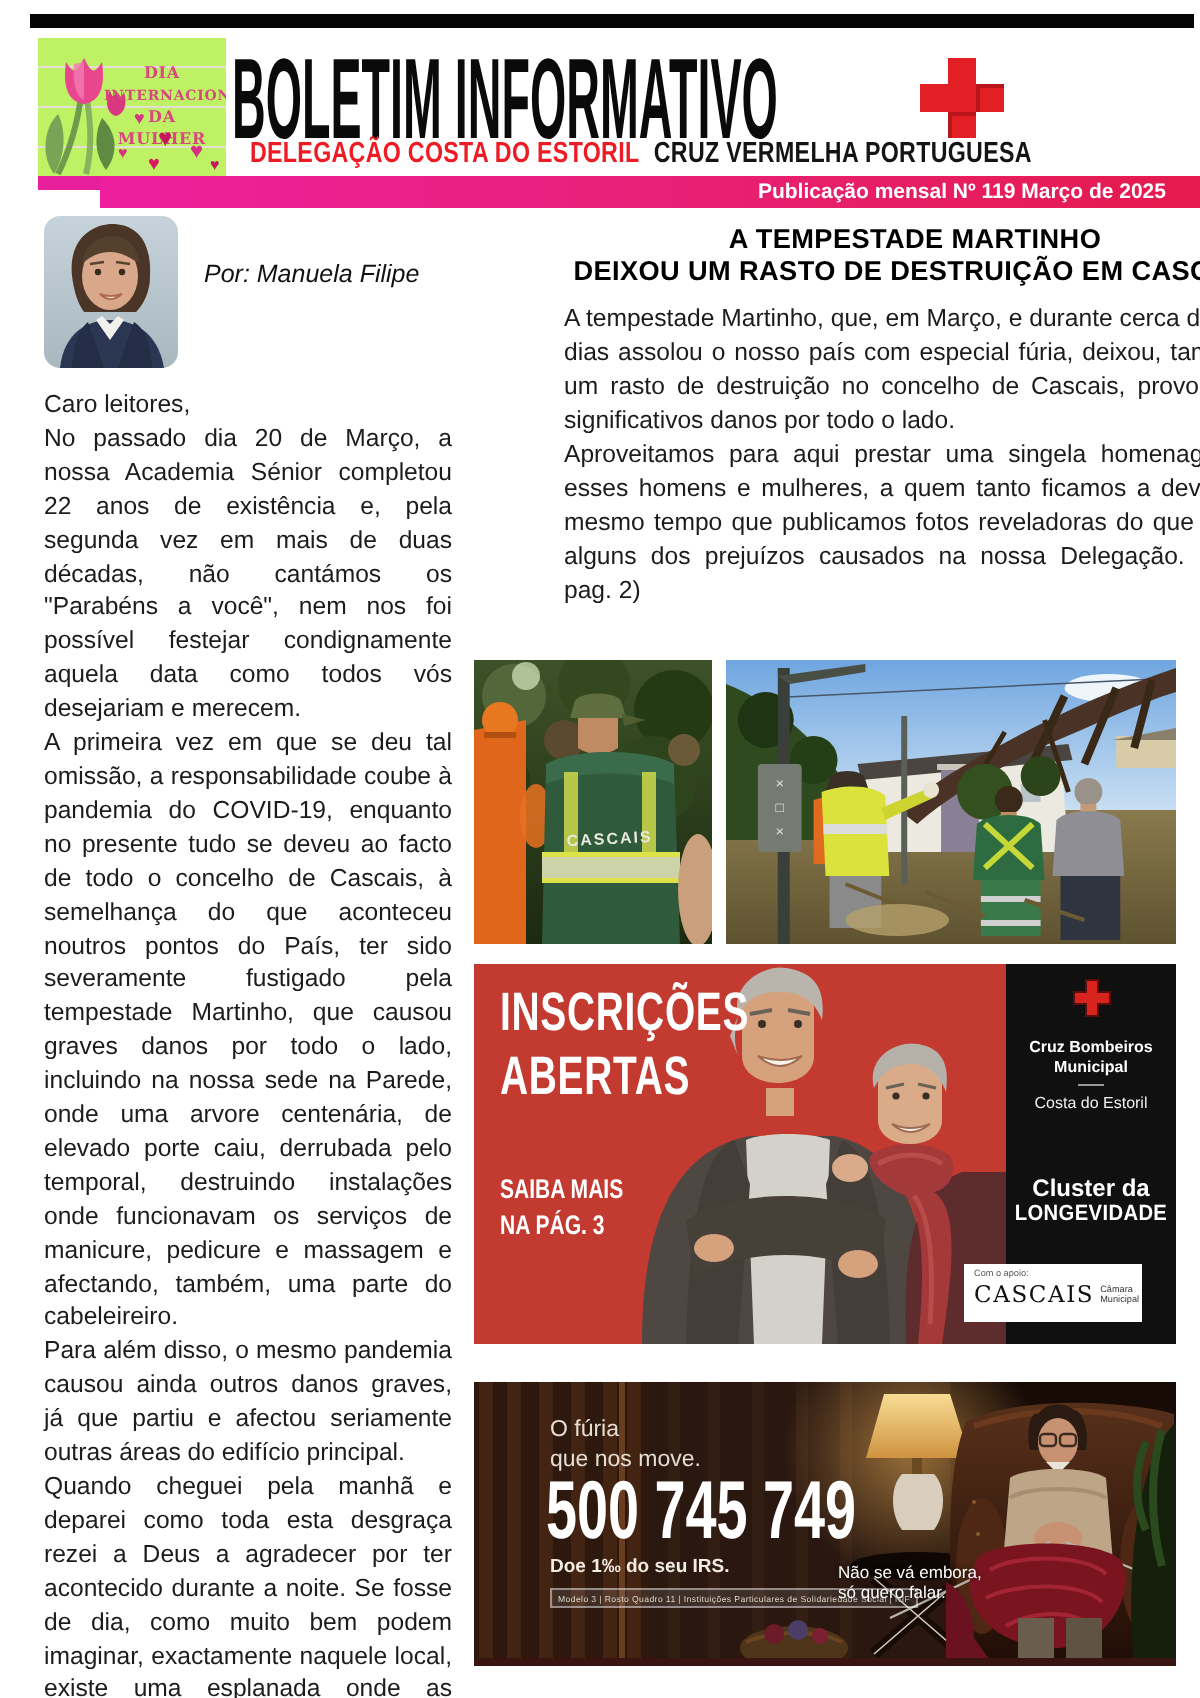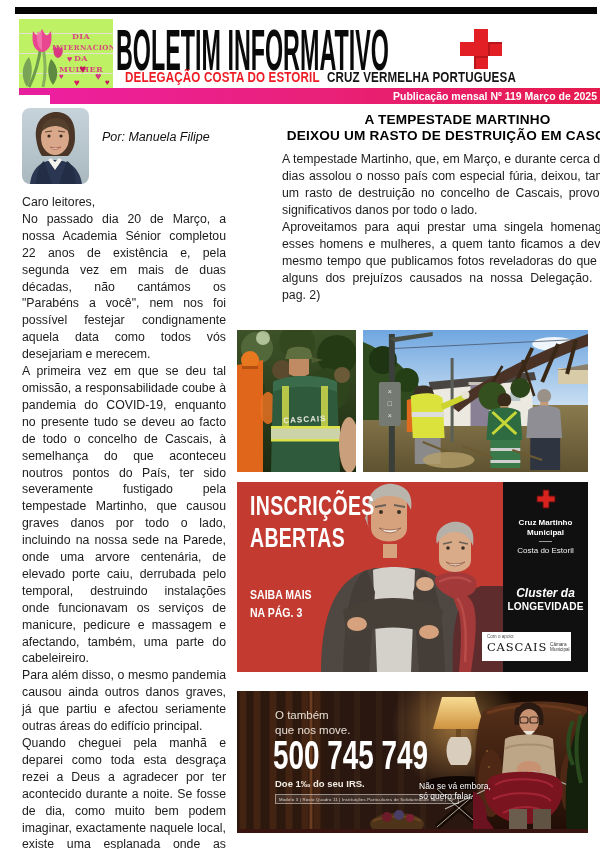--- a/index.html
+++ b/index.html
@@ -12,21 +12,21 @@
   .badge-text{position:absolute;right:3px;top:12px;width:58px;text-align:center;color:#d8487f;font-family:"DejaVu Serif",serif;font-weight:bold;line-height:11px;font-size:8px;letter-spacing:.4px;}
   .badge-heart{position:absolute;color:#d63384;line-height:1;}
   .badge-strip{position:absolute;left:19px;top:88px;width:94px;height:7px;background:#e81f9c;}
 
   .masthead-title{position:absolute;left:116px;top:21px;font-weight:bold;font-size:44px;line-height:46px;color:#0a0a0a;white-space:nowrap;transform:scale(.53,1.3);transform-origin:left top;letter-spacing:0;}
   .masthead-sub{position:absolute;left:125px;top:69px;font-size:14.5px;font-weight:bold;white-space:nowrap;transform:scaleX(.8);transform-origin:left top;letter-spacing:.2px;}
   .masthead-sub .red{color:#ed1c24;}
   .masthead-sub .blk{color:#141414;margin-left:5px;}
   .cross-lg{position:absolute;left:456px;top:27px;}
 
-  .issue-bar{position:absolute;left:50px;top:88px;width:550px;height:16px;background:linear-gradient(90deg,#ee1f9e 0%,#e9217c 45%,#e51a4d 100%);color:#ffffff;font-weight:bold;font-size:10.5px;line-height:16px;text-align:right;padding-right:3px;box-sizing:border-box;}
+  .issue-bar{position:absolute;left:50px;top:88px;width:550px;height:16px;background:linear-gradient(90deg,#ee1f9e 0%,#e9217c 45%,#e51a4d 100%);color:#ffffff;font-weight:bold;font-size:10.5px;line-height:16px;text-align:right;padding-right:17px;box-sizing:border-box;}
 
   
   .col-left{position:absolute;left:22px;top:108px;width:204px;}
   .ed-row{display:flex;gap:13px;}
   .portrait{width:67px;height:76px;border-radius:8px;overflow:hidden;flex:none;}
   .ed-head{padding-top:15px;}
   .ed-title{font-size:17px;font-weight:bold;letter-spacing:1.2px;color:#000;}
   .ed-byline{font-size:12.5px;font-weight:normal;font-style:italic;color:#111;margin-top:7px;}
   .ed-body{margin-top:10px;font-size:12.3px;line-height:16.9px;text-align:justify;color:#1c1c1c;}
   .ed-body p, .storm-body p{margin:0;}
@@ -43,21 +43,21 @@
   
   .ad1{position:absolute;left:237px;top:482px;width:351px;height:190px;background:#c23a30;overflow:hidden;}
   .couple{position:absolute;left:76px;top:0;}
   .ad1-headline{position:absolute;left:13px;top:8px;font-size:27px;font-weight:bold;color:#fff;line-height:32px;white-space:nowrap;transform:scaleX(.72);transform-origin:left top;letter-spacing:.5px;}
   .ad1-more{position:absolute;left:13px;top:104px;font-size:13.5px;font-weight:bold;color:#fff;line-height:18px;white-space:nowrap;transform:scaleX(.78);transform-origin:left top;}
   .ad1-panel{position:absolute;right:0;top:0;width:85px;height:190px;background:#101010;color:#fff;text-align:center;}
   .panel-org{font-size:8px;font-weight:bold;line-height:9.5px;margin-top:3px;}
   .panel-div{width:13px;height:1px;background:#9a9a9a;margin:4px auto;}
   .panel-sub{font-size:8px;line-height:9px;color:#f0f0f0;}
   .panel-cluster{margin-top:32px;font-weight:bold;}
-  .panel-cluster .c1{font-size:12px;line-height:13px;font-style:italic;}
+  .panel-cluster .c1{font-size:12px;line-height:13px;}
   .panel-cluster .c2{font-size:11px;line-height:13px;letter-spacing:.2px;transform:scaleX(.92);transform-origin:center top;}
   .ad1-support{position:absolute;right:17px;bottom:11px;width:89px;height:29px;background:#ffffff;box-sizing:border-box;padding:2px 4px 0 5px;}
   .support-label{font-size:4.6px;color:#555;}
   .support-row{display:flex;align-items:center;gap:3px;margin-top:1px;}
   .support-name{font-family:"DejaVu Serif",serif;font-size:11.5px;letter-spacing:.8px;color:#111;}
   .support-sub{font-size:4.6px;line-height:5.2px;color:#333;}
 
   
   .ad2{position:absolute;left:237px;top:691px;width:351px;height:142px;background:#23110a;overflow:hidden;}
   .ad2 svg{position:absolute;left:0;top:0;}
@@ -292,21 +292,21 @@
     </div>
     <div class="ad1-more">
       <div>SAIBA MAIS</div>
       <div>NA PÁG. 3</div>
     </div>
     <div class="ad1-panel">
       <svg width="24" height="22" viewBox="0 0 24 22" style="margin-top:7px">
         <path d="M9 1 H15 V7 H21 V13 H15 V19 H9 V13 H3 V7 H9 Z" fill="#d8231f" stroke="#5a0e0c" stroke-width="1"></path>
       </svg>
       <div class="panel-org">
-        <div>Cruz Martinho</div>
+        <div>Cruz Bombeiros</div>
         <div>Municipal</div>
       </div>
       <div class="panel-div"></div>
       <div class="panel-sub">Costa do Estoril</div>
       <div class="panel-cluster">
         <div class="c1">Cluster da</div>
         <div class="c2">LONGEVIDADE</div>
       </div>
     </div>
     <div class="ad1-support">
@@ -380,21 +380,21 @@
       <path d="M330 142 C326 100 330 40 351 20 L351 142 Z" fill="#14200c"></path>
       <path d="M336 30 C330 44 330 60 336 74 M344 24 C338 44 338 70 344 92" stroke="#2a4a1e" stroke-width="4" fill="none"></path>
       <ellipse cx="160" cy="133" rx="27" ry="11" fill="#4e3418"></ellipse>
       <path d="M136 130 C150 124 172 124 184 130" stroke="#6b4522" stroke-width="2" fill="none"></path>
       <circle cx="150" cy="126" r="5" fill="#6b1c28"></circle>
         <circle cx="162" cy="124" r="5" fill="#4a3e66"></circle>
         <circle cx="173" cy="127" r="4" fill="#7a2030"></circle>
       <rect x="0" y="138" width="351" height="4" fill="#3a1410"></rect>
     </svg>
     <div class="ad2-tagline">
-      <div>O também</div>
+      <div>O fúria</div>
       <div>que nos move.</div>
     </div>
     <div class="ad2-number">500 745 749</div>
     <div class="ad2-cta">Doe 1‰ do seu IRS.</div>
     <div class="ad2-fine">Modelo 3 | Rosto Quadro 11 | Instituições Particulares de Solidariedade Social | NIF</div>
     <div class="ad2-quote">
       <div>Não se vá embora,</div>
       <div>só quero falar.</div>
     </div>
   </div>

